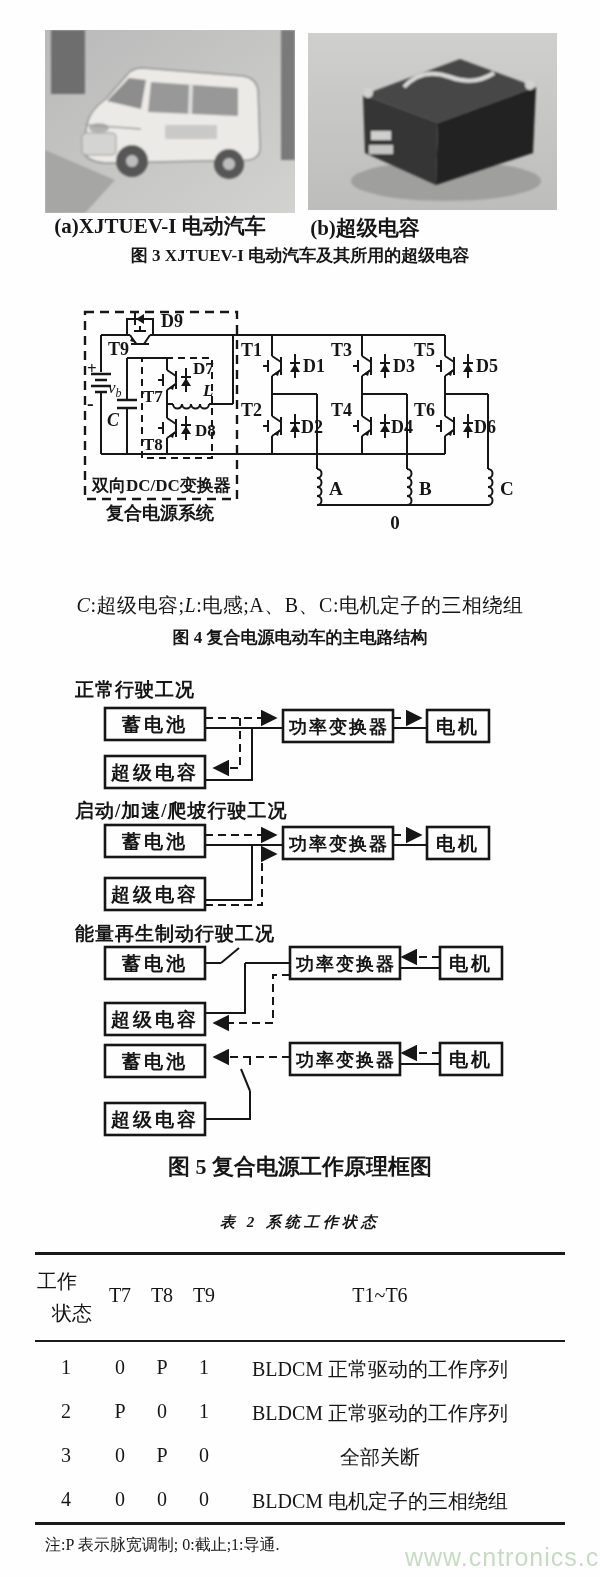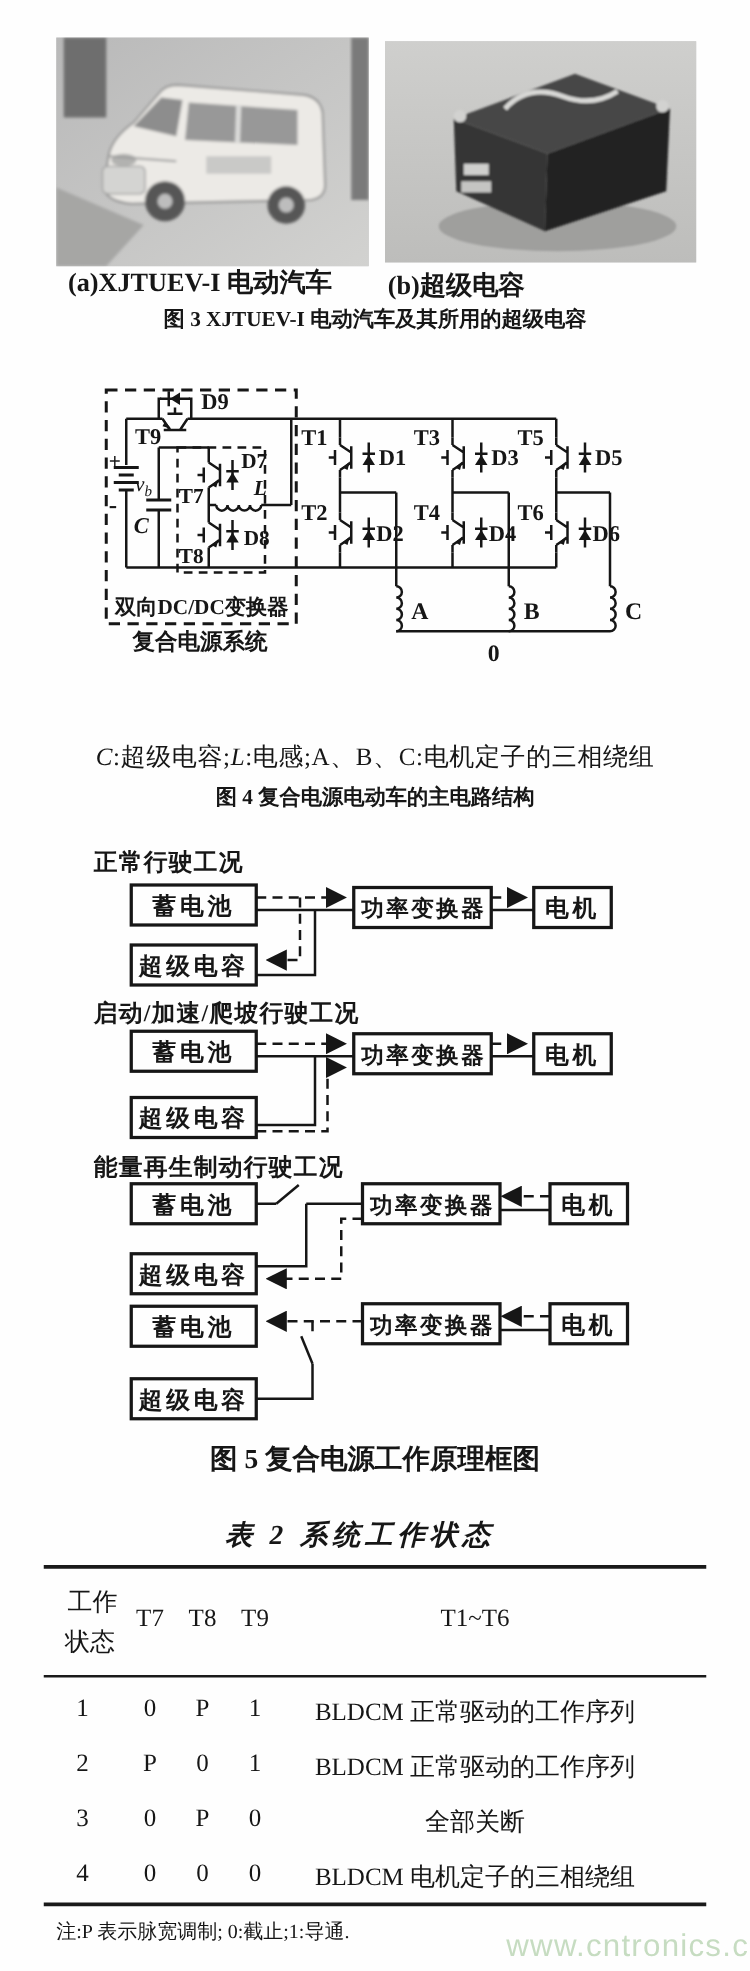--- a/index.html
+++ b/index.html
@@ -324,25 +324,25 @@
         <path class="sl" d="M345,392 H385"></path>
         <path class="sl" d="M150,447 H195 V419"></path>
         <path class="sl" d="M195,419 L186,397"></path>
         <path class="sl" d="M195,393 V385"></path>
       </g>
     </svg>
   </div>
 
   <div class="abs cap" style="left:30px;top:1152px;width:540px;font-size:22px;">图 5  复合电源工作原理框图</div>
 
-  <div class="abs cap" style="left:18px;top:1213px;width:540px;font-size:22px;font-style:italic;letter-spacing:4px;">表 2  系统工作状态</div>
+  <div class="abs cap" style="left:30px;top:1213px;width:540px;font-size:15px;font-style:italic;letter-spacing:4px;">表 2  系统工作状态</div>
 
   <div class="abs rule" style="left:35px;top:1252px;width:530px;height:3px;"></div>
 
-  <div class="cell" style="left:47px;top:1268px;width:54px;">工作</div>
+  <div class="cell" style="left:30px;top:1268px;width:54px;">工作</div>
   <div class="cell" style="left:42px;top:1300px;width:60px;">状态</div>
   <div class="cell" style="left:100px;top:1284px;width:40px;">T7</div>
   <div class="cell" style="left:142px;top:1284px;width:40px;">T8</div>
   <div class="cell" style="left:184px;top:1284px;width:40px;">T9</div>
   <div class="cell" style="left:240px;top:1284px;width:280px;">T1~T6</div>
 
   <div class="abs rule" style="left:35px;top:1340px;width:530px;height:2px;"></div>
 
   <div>
     <div class="cell" style="left:40px;top:1356px;width:52px;">1</div>

